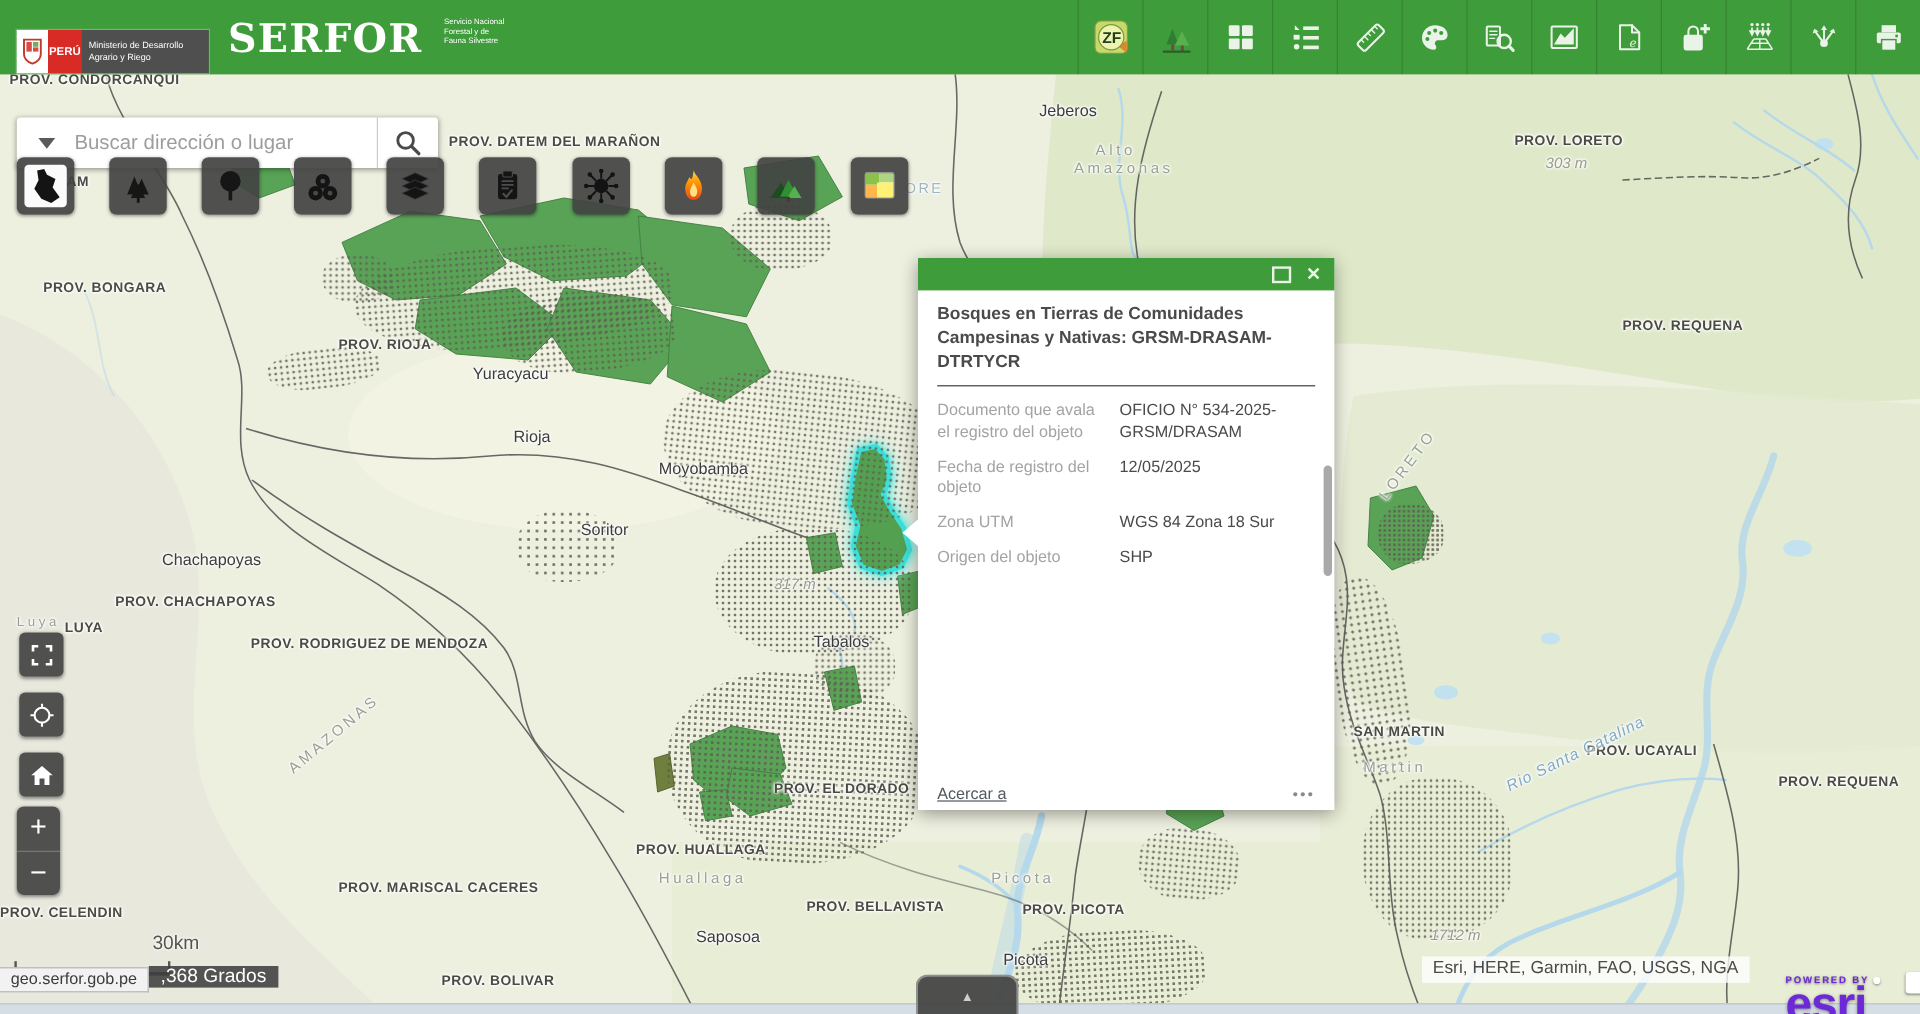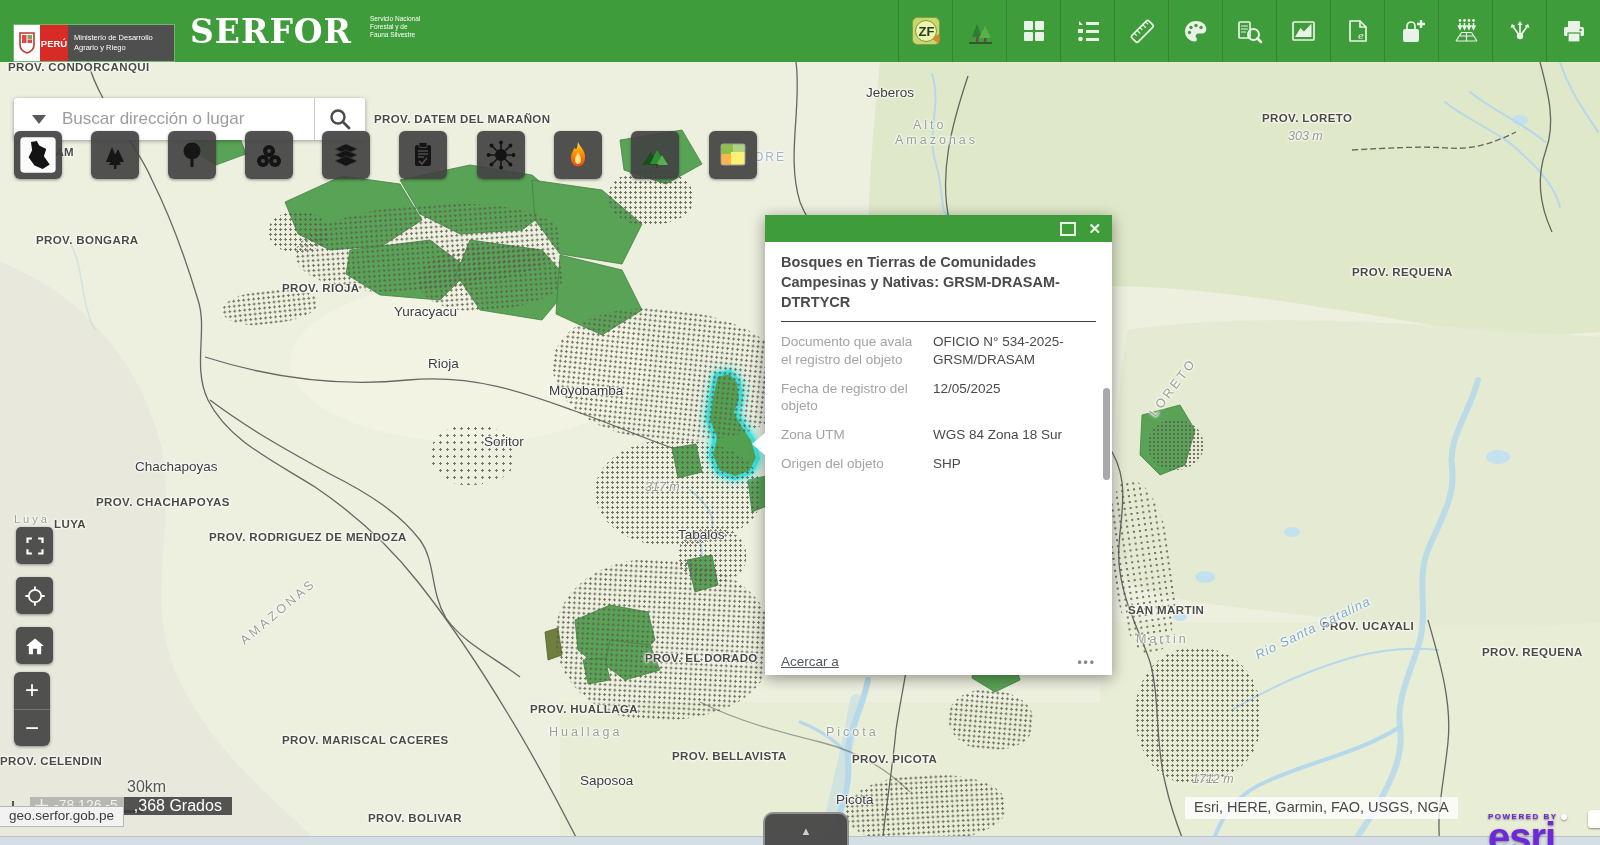--- a/index.html
+++ b/index.html
@@ -57,21 +57,21 @@
   .prow{display:flex;gap:12px;margin:11px 0;}
   .plab{width:140px;flex:none;color:#a3a3a3;font-size:13.5px;line-height:1.32;}
   .pval{color:#4a4a4a;font-size:13.5px;line-height:1.32;}
   .pfoot{position:absolute;left:16px;right:16px;bottom:6px;display:flex;justify-content:space-between;align-items:center;}
   .zoomto{color:#52585e;font-size:13.5px;text-decoration:underline;cursor:pointer;}
   .pmore{color:#8a8a8a;letter-spacing:2px;font-weight:bold;font-size:12px;cursor:pointer;}
   .pscroll{position:absolute;right:2px;top:173px;width:7px;height:92px;background:#a9a9a9;border-radius:4px;cursor:pointer;}
   
   .scaleline{position:absolute;left:12px;top:801px;width:126px;height:9px;border-left:2px solid #555;border-right:2px solid #555;border-bottom:3px solid #555;z-index:25;}
   .scalelab{position:absolute;left:127px;top:778px;font-size:16px;color:#55554f;text-shadow:0 0 2px #fff,0 0 3px #fff;z-index:25;}
-  .coord{position:absolute;left:30px;top:797px;height:26px;display:flex;align-items:flex-start;z-index:25;}
+  .coord{position:absolute;left:30px;top:797px;height:26px;display:flex;align-items:flex-end;z-index:25;}
   .coordL{background:rgba(125,125,125,.45);color:rgba(255,255,255,.8);padding:0 6px 0 5px;display:flex;align-items:center;gap:6px;font-size:14px;}
   .coordR{background:rgba(62,62,62,.88);color:#fff;padding:0 10px;font-size:16px;display:flex;align-items:center;}
   .urltip{position:absolute;left:0;top:806px;background:#f2f2f2;border:1px solid #b5b5b5;border-left:none;color:#3c3c3c;font-size:13.5px;padding:1px 9px 3px;z-index:27;}
   .btab{position:absolute;left:763px;top:812px;width:82px;height:33px;background:rgba(70,70,70,.95);border:2px solid #8f8f8f;border-bottom:none;border-radius:10px 10px 0 0;display:flex;align-items:center;justify-content:center;color:#cfcfcf;font-size:11px;z-index:25;cursor:pointer;}
   .attrib{position:absolute;left:1185px;top:797px;background:rgba(255,255,255,.78);color:#4a4a4a;font-size:14.5px;padding:2px 9px 4px;z-index:25;}
   .esri{position:absolute;left:1488px;top:812px;color:#6d28d9;z-index:25;}
   .pby{font-size:8px;font-weight:bold;letter-spacing:1.5px;text-shadow:0 1px 2px rgba(0,0,0,.55);display:flex;align-items:center;gap:3px;}
   .pbydot{width:6px;height:6px;border-radius:50%;background:#fff;box-shadow:0 1px 2px rgba(0,0,0,.4);}
   .esritxt{font-size:40px;font-weight:bold;line-height:.8;letter-spacing:-1px;text-shadow:0 1px 3px rgba(0,0,0,.45);}
   .pinbox{position:absolute;left:1588px;top:810px;width:16px;height:18px;background:#fff;border-radius:3px;z-index:26;box-shadow:0 1px 2px rgba(0,0,0,.4);}

